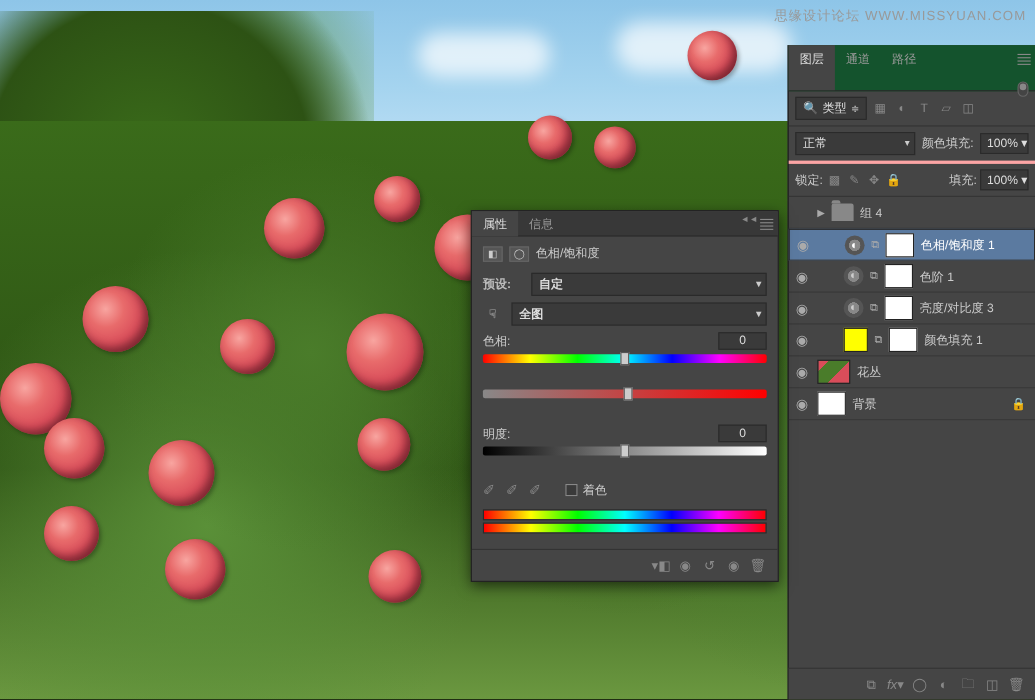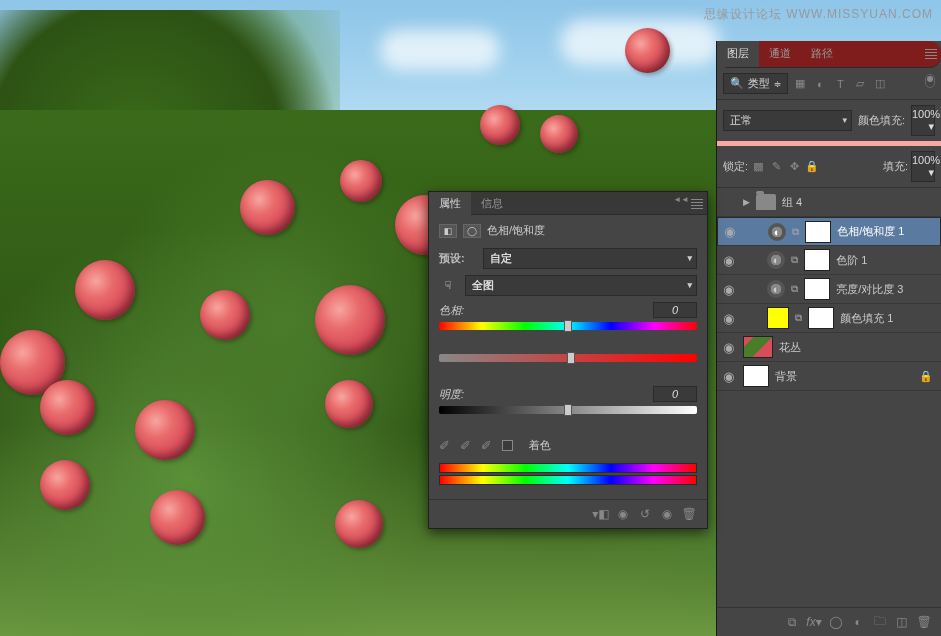--- a/index.html
+++ b/index.html
@@ -21,48 +21,48 @@
 .menu-btn { position: absolute; right: 4px; top: 5px; width: 12px; }
 .menu-btn span { display: block; height: 1px; background: #888; margin: 2px 0; }
 .props-body { padding: 8px 10px 6px; }
 .adj-title { display: flex; align-items: center; gap: 6px; margin-bottom: 10px; }
 .adj-icon { width: 18px; height: 14px; background: #555; border: 1px solid #666; display: flex; align-items: center; justify-content: center; font-size: 9px; }
 .row { display: flex; align-items: center; gap: 8px; margin: 6px 0; font-weight: bold; }
 .lbl { width: 36px; color: #bbb; }
 .sel { flex: 1; background: #3a3a3a; color: #ddd; border: 1px solid #2a2a2a; padding: 2px 6px; font-size: 11px; position: relative; }
 .sel-arrow { position: absolute; right: 4px; top: 4px; color: #ccc; font-size: 9px; }
 .hand-icon { width: 18px; height: 18px; display: flex; align-items: center; justify-content: center; color: #888; }
-.slider-row { margin: 4px 0 24px; font-style: italic; }
+.slider-row { margin: 4px 0 24px; }
 .slider-top { display: flex; justify-content: space-between; align-items: center; margin-bottom: 4px; }
 .val-box { width: 44px; text-align: center; background: #3a3a3a; color: #ddd; border: 1px solid #2a2a2a; padding: 1px 0; font-size: 11px; }
 .track { height: 8px; position: relative; border-radius: 2px; }
 .track.hue { background: linear-gradient(90deg, #f00, #ff0, #0f0, #0ff, #00f, #f0f, #f00); }
 .track.sat { background: linear-gradient(90deg, #888 0%, #f00 100%); }
 .track.light { background: linear-gradient(90deg, #000, #888, #fff); }
 .knob { position: absolute; top: -2px; width: 8px; height: 12px; background: #ccc; border: 1px solid #555; transform: translateX(-50%); }
 .eyedrops { display: flex; align-items: center; gap: 10px; margin: 10px 0; }
 .eyedrop { color: #888; font-size: 13px; }
-.chk { display: flex; align-items: center; gap: 16px; margin-left: 0; }
+.chk { display: flex; align-items: center; gap: 5px; margin-left: 12px; }
 .chkbox { width: 11px; height: 11px; border: 1px solid #888; background: #3a3a3a; }
 .hue-bars { margin: 8px 0; }
 .hue-bar { height: 10px; background: linear-gradient(90deg, #f00, #ff0, #0f0, #0ff, #00f, #f0f, #f00); margin: 2px 0; border: 1px solid #2a2a2a; }
 .props-footer { display: flex; justify-content: flex-end; gap: 6px; padding: 6px 10px; border-top: 1px solid #333; }
 .ficon { width: 16px; height: 16px; display: flex; align-items: center; justify-content: center; color: #888; font-size: 12px; }
 
 
 .layers { position: absolute; right: 0; top: 41px; width: 225px; bottom: 0; background: #454545; border-left: 1px solid #1a1a1a; font-size: 11px; color: #ccc; z-index: 90; }
-.layers-tabs { display: flex; height: 27px; background: #7f1d1d; border-bottom: 1px solid #2a2a2a; position: relative; border-radius: 12px; }
+.layers-tabs { display: flex; height: 42px; background: #14532d; border-bottom: 1px solid #2a2a2a; position: relative; }
 .ltab { padding: 5px 10px; color: #999; cursor: pointer; }
 .ltab.active { background: #454545; color: #ddd; }
 .filter-row { display: flex; align-items: center; gap: 4px; padding: 5px 6px; border-bottom: 1px solid #333; }
 .type-filter { background: #3a3a3a; color: #ddd; border: 1px solid #2a2a2a; padding: 2px 6px; font-size: 11px; display: flex; align-items: center; gap: 4px; }
 .filt-icon { width: 16px; height: 16px; display: flex; align-items: center; justify-content: center; color: #888; font-size: 11px; }
-.blend-row { display: flex; align-items: center; gap: 6px; padding: 5px 6px; border-bottom: 5px solid #fca5a5; }
+.blend-row { display: flex; align-items: center; gap: 6px; padding: 5px 6px; border-bottom: 3px solid #fca5a5; }
 .blend-sel { flex: 1; background: #3a3a3a; color: #ddd; border: 1px solid #2a2a2a; padding: 2px 6px; font-size: 11px; position: relative; }
-.pct { width: 24px; background: #3a3a3a; color: #ddd; border: 1px solid #2a2a2a; padding: 2px 0; font-size: 11px; text-align: right; }
+.pct { width: 44px; background: #3a3a3a; color: #ddd; border: 1px solid #2a2a2a; padding: 2px 0; font-size: 11px; text-align: right; }
 .lock-row { display: flex; align-items: center; gap: 3px; padding: 5px 6px; border-bottom: 1px solid #333; }
 .lock-icon { width: 15px; height: 15px; display: flex; align-items: center; justify-content: center; color: #888; font-size: 11px; }
 .layer-list { }
 .layer { display: flex; align-items: center; height: 29px; border-bottom: 1px solid #383838; padding: 0 4px; gap: 6px; }
 .layer.sel { background: #5b7aa0; color: #fff; }
 .layer .indent { width: 18px; }
 .eye { width: 16px; display: flex; align-items: center; justify-content: center; color: #aaa; font-size: 13px; }
 .arrow { color: #aaa; font-size: 9px; }
 .folder-icon { width: 20px; height: 16px; background: #888; border-radius: 2px 2px 0 0; position: relative; }
 .folder-icon::before { content: ''; position: absolute; top: -3px; left: 0; width: 8px; height: 3px; background: #888; border-radius: 2px 2px 0 0; }

